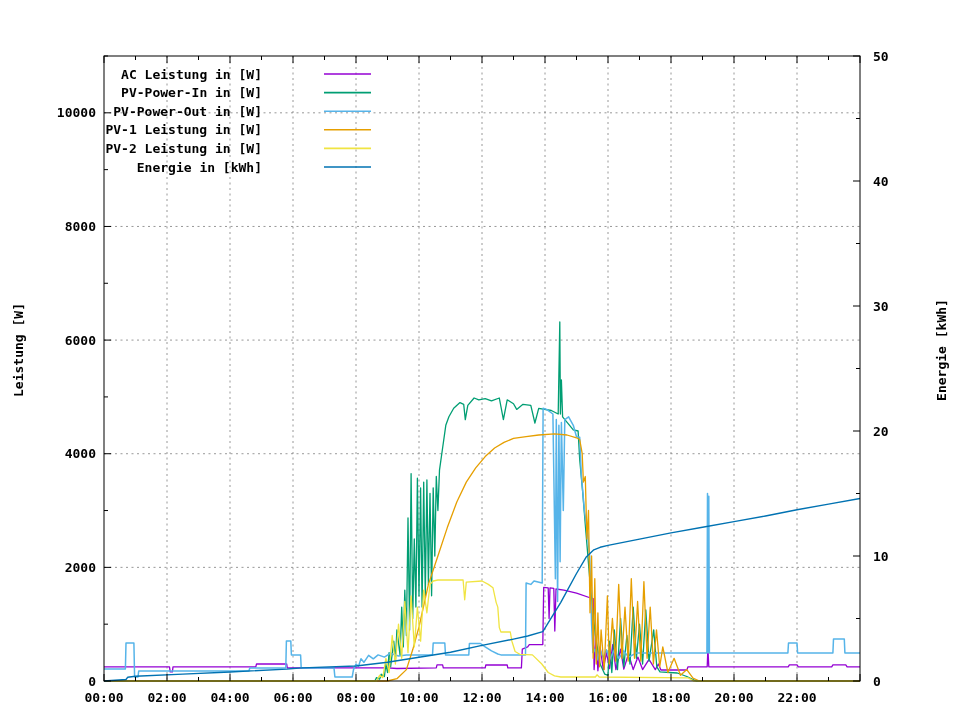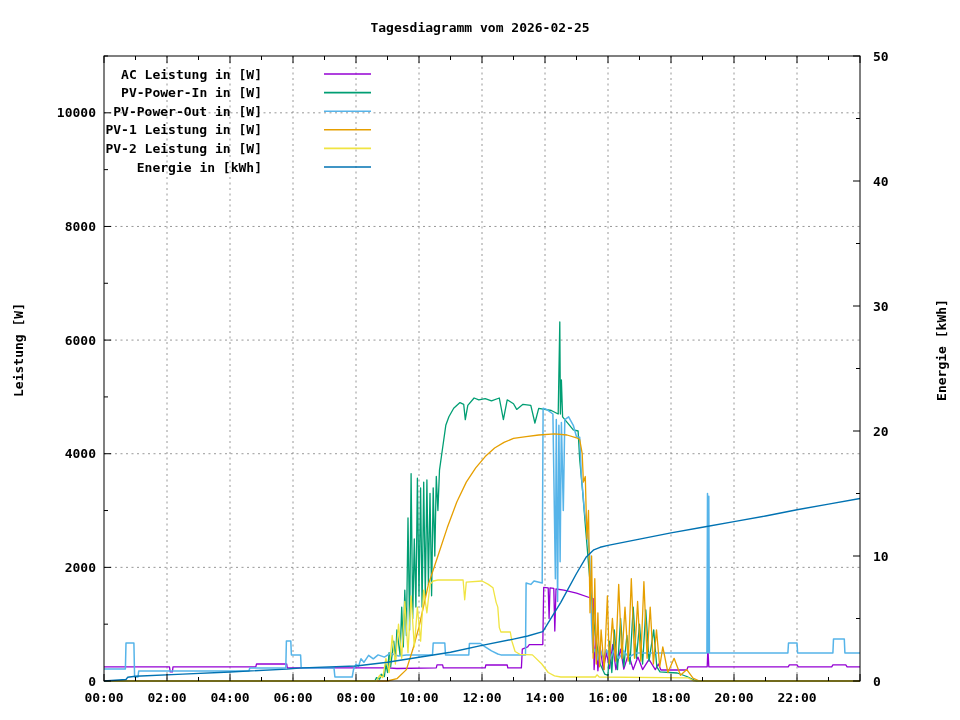--- a/index.html
+++ b/index.html
@@ -10,21 +10,20 @@
   .ylabel{position:absolute;left:18px;top:350px;transform:translate(-50%,-50%) rotate(-90deg);
     white-space:nowrap;font-size:13px;font-weight:bold;color:#000;}
   .y2label{position:absolute;left:941px;top:350px;transform:translate(-50%,-50%) rotate(-90deg);
     white-space:nowrap;font-size:13px;font-weight:bold;color:#000;}
   svg text{font-family:"DejaVu Sans Mono","Liberation Mono",monospace;font-size:13px;font-weight:bold;fill:#000;}
 </style>
 </head>
 <body>
 
 <div id="stage">
-  <div class="chart-title">Tagesdiagramm vom 2026-02-25</div>
   <div class="ylabel">Leistung [W]</div>
   <div class="y2label">Energie [kWh]</div>
   <svg id="plot" width="960" height="720" viewBox="0 0 960 720">
       <line x1="167" y1="56" x2="167" y2="681" stroke="#8c8c8c" stroke-width="0.9" stroke-dasharray="2,3.5"></line>
       <line x1="230" y1="56" x2="230" y2="681" stroke="#8c8c8c" stroke-width="0.9" stroke-dasharray="2,3.5"></line>
       <line x1="293" y1="56" x2="293" y2="681" stroke="#8c8c8c" stroke-width="0.9" stroke-dasharray="2,3.5"></line>
       <line x1="356" y1="56" x2="356" y2="681" stroke="#8c8c8c" stroke-width="0.9" stroke-dasharray="2,3.5"></line>
       <line x1="419" y1="56" x2="419" y2="681" stroke="#8c8c8c" stroke-width="0.9" stroke-dasharray="2,3.5"></line>
       <line x1="482" y1="56" x2="482" y2="681" stroke="#8c8c8c" stroke-width="0.9" stroke-dasharray="2,3.5"></line>
       <line x1="545" y1="56" x2="545" y2="681" stroke="#8c8c8c" stroke-width="0.9" stroke-dasharray="2,3.5"></line>

